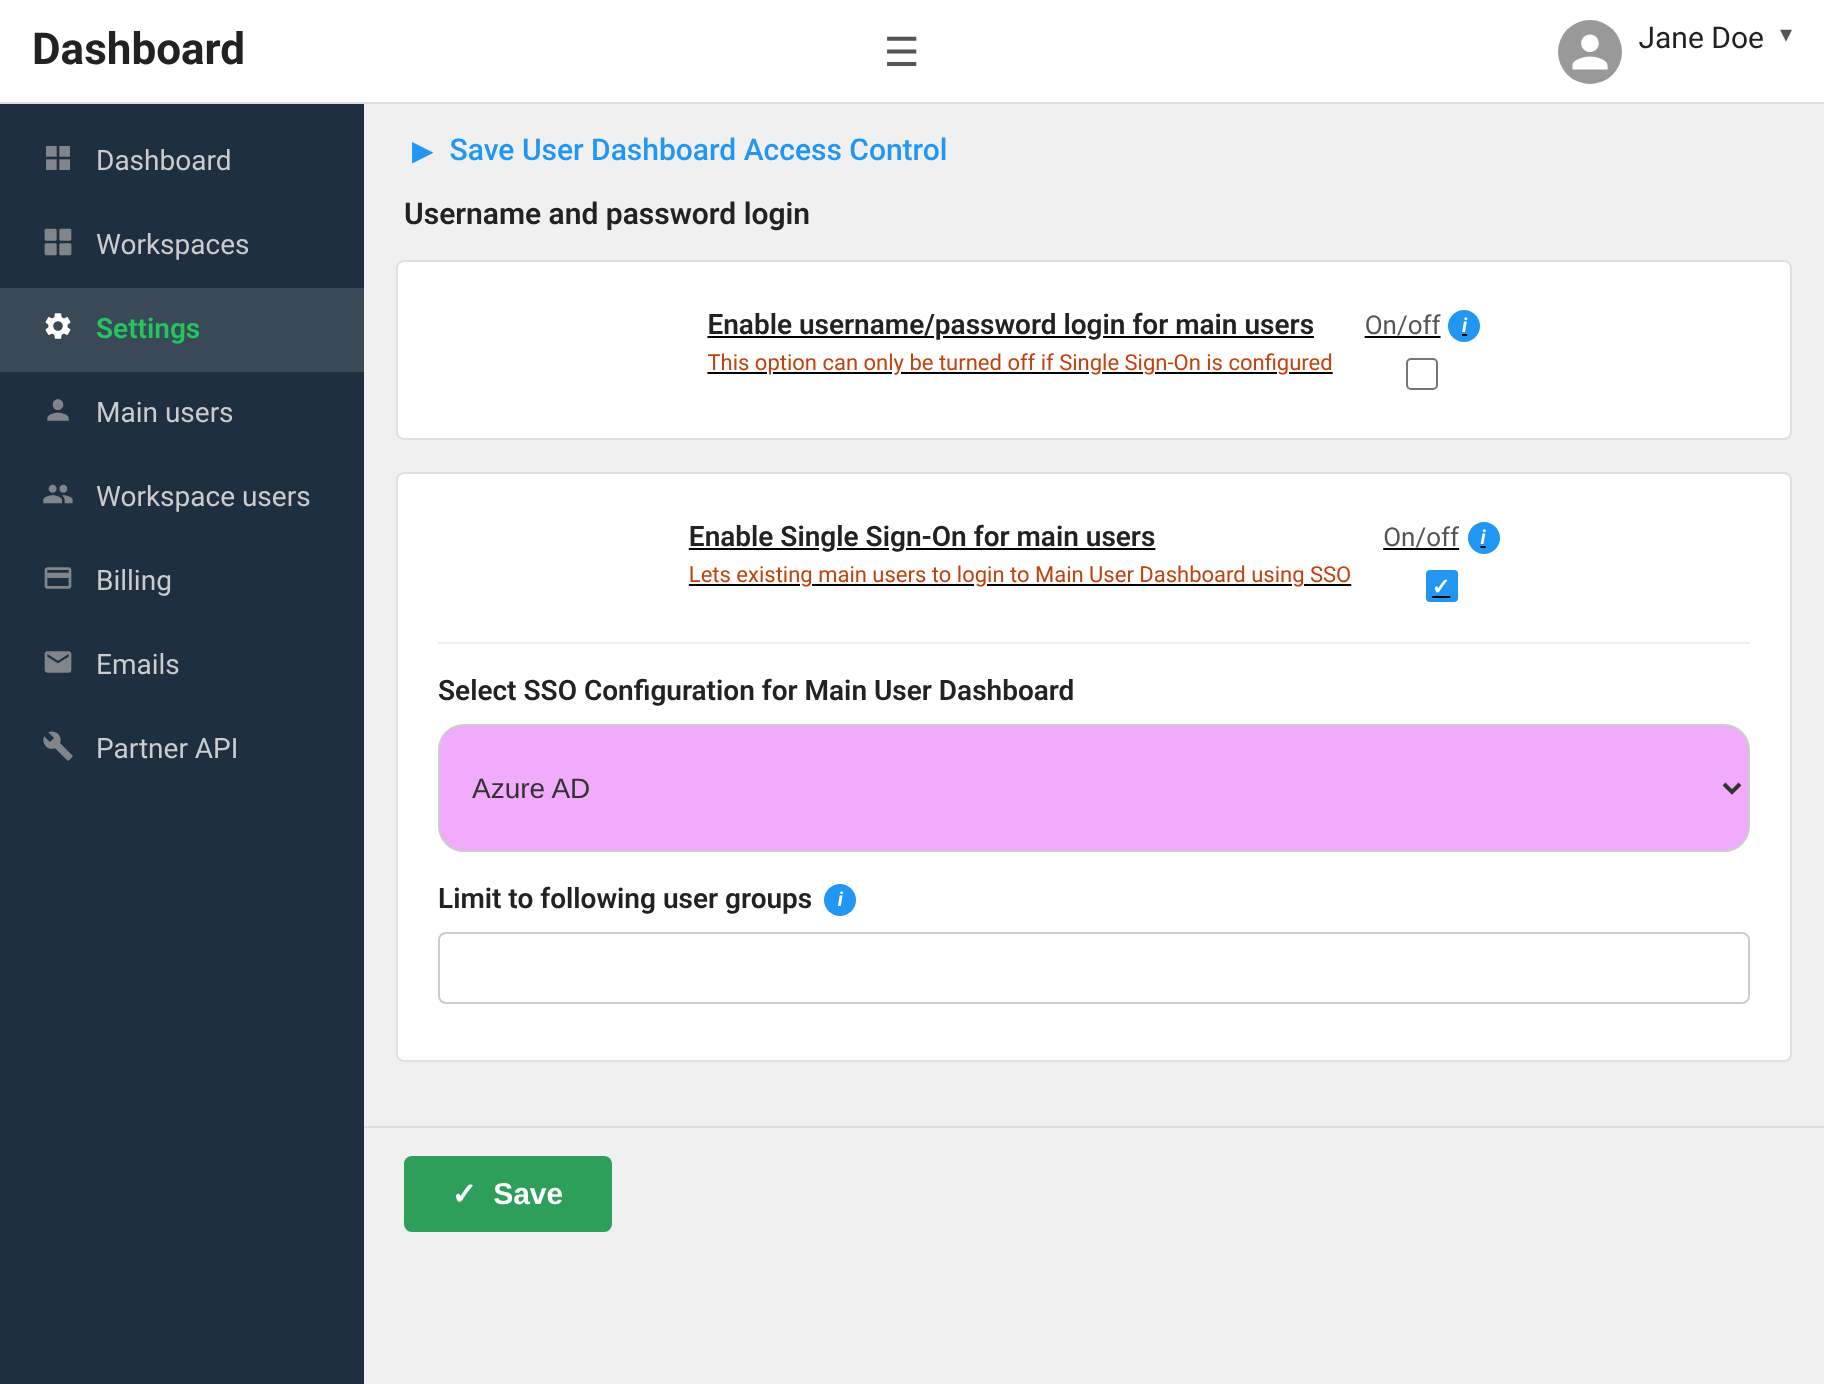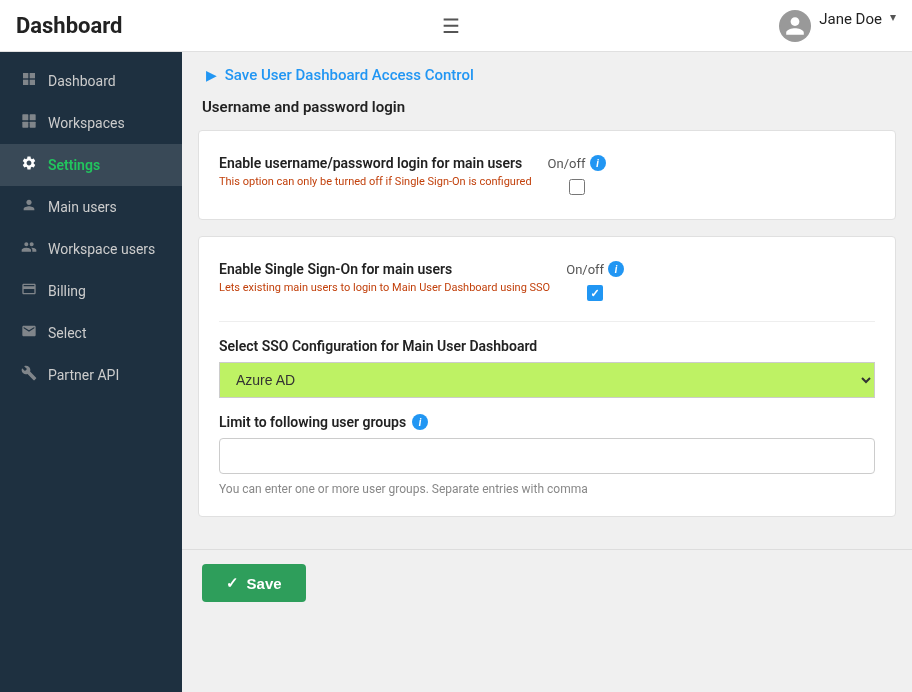--- a/index.html
+++ b/index.html
@@ -56,22 +56,23 @@
     
     .card {
       background: #fff; border: 1px solid #e0e0e0; border-radius: 4px;
       padding: 20px; margin-bottom: 16px;
     }
 
     .section-title { font-size: 15px; font-weight: 600; color: #222; margin-bottom: 14px; padding-left: 4px; }
 
     
     .setting-row {
-      display: flex; align-items: flex-start; justify-content: flex-start;
+      display: flex; align-items: flex-start; justify-content: center;
       padding: 4px 0;
+      text-decoration: underline;
     }
     .setting-label { font-size: 14px; font-weight: 600; color: #222; }
     .setting-desc { font-size: 11px; color: #c2410c; margin-top: 4px; }
     .setting-control { display: flex; flex-direction: column; align-items: center; flex-shrink: 0; margin-left: 16px; }
     .setting-control-header { font-size: 13px; color: #555; display: flex; align-items: center; gap: 4px; margin-bottom: 8px; }
     .info-icon {
       width: 16px; height: 16px; border-radius: 50%; background: #2196f3;
       color: #fff; font-size: 10px; display: inline-flex; align-items: center; justify-content: center;
       font-style: italic; font-weight: bold; cursor: pointer;
     }
@@ -86,22 +87,22 @@
 
     
     .card-divider { border: none; border-top: 1px solid #eee; margin: 16px 0; }
 
     
     .form-label {
       font-size: 14px; font-weight: 600; color: #222; margin-bottom: 8px;
       display: flex; align-items: center; gap: 6px;
     }
     .form-select {
-      width: 100%; padding: 8px 12px; border: 1px solid #ccc; border-radius: 0;
-      font-size: 14px; color: #333; background: #bef264; cursor: pointer;
+      width: 100%; padding: 22px 12px; border: 1px solid #ccc; border-radius: 13px;
+      font-size: 14px; color: #333; background: #f0abfc; cursor: pointer;
       appearance: auto;
     }
     .form-input {
       width: 100%; padding: 8px 12px; border: 1px solid #ccc; border-radius: 4px;
       font-size: 14px; color: #333; background: #fff; margin-bottom: 8px;
       height: 36px;
     }
     .form-hint { font-size: 12px; color: #888; }
 
     
@@ -188,21 +189,21 @@
           </svg>
       </span>
       <span>Billing</span>
     </div>
     <div class="sidebar-item">
       <span class="icon">
         <svg width="16" height="16" viewBox="0 0 24 24" fill="#aaa">
             <path d="M20 4H4c-1.1 0-2 .9-2 2v12c0 1.1.9 2 2 2h16c1.1 0 2-.9 2-2V6c0-1.1-.9-2-2-2zm0 4l-8 5-8-5V6l8 5 8-5v2z"></path>
           </svg>
       </span>
-      <span>Select</span>
+      <span>Emails</span>
     </div>
     <div class="sidebar-item">
       <span class="icon">
         <svg width="16" height="16" viewBox="0 0 24 24" fill="#aaa">
             <path d="M22.7 19l-9.1-9.1c.9-2.3.4-5-1.5-6.9-2-2-5-2.4-7.4-1.3L9 6 6 9 1.6 4.7C.4 7.1.9 10.1 2.9 12.1c1.9 1.9 4.6 2.4 6.9 1.5l9.1 9.1c.4.4 1 .4 1.4 0l2.3-2.3c.5-.4.5-1.1.1-1.4z"></path>
           </svg>
       </span>
       <span>Partner API</span>
     </div>
   </nav>
@@ -261,21 +262,20 @@
             <option>Okta</option>
           </select>
         </div>
 
         <div>
           <div class="form-label">
             <span>Limit to following user groups</span>
             <span class="info-icon">i</span>
           </div>
           <input type="text" class="form-input" placeholder="" style="">
-          <div class="form-hint">You can enter one or more user groups. Separate entries with comma</div>
         </div>
       </div>
 
     </div>
 
     <div class="footer-bar">
       <button class="save-btn">
         <span>✓</span>
         <span>Save</span>
       </button>

